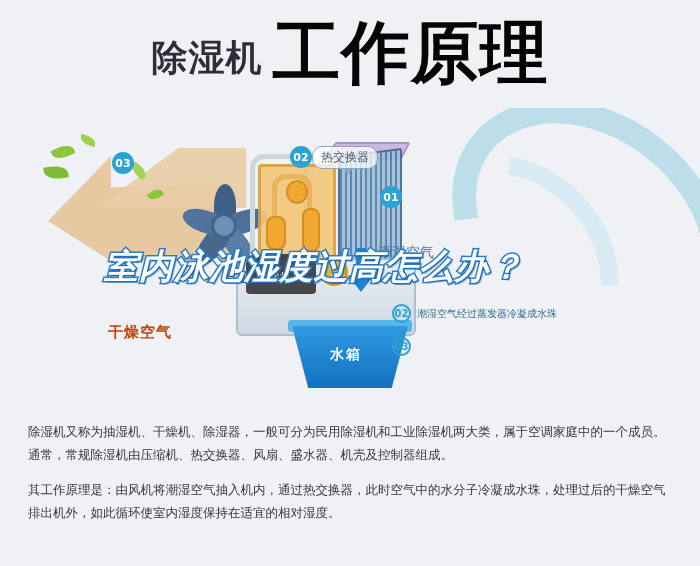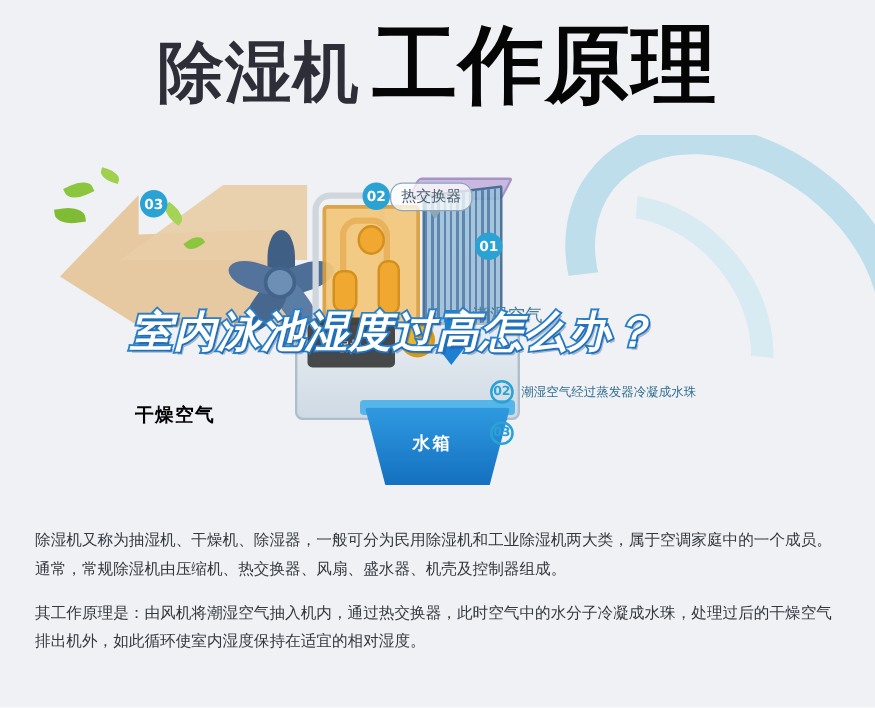--- a/index.html
+++ b/index.html
@@ -14,21 +14,21 @@
     background:#f0f1f5;
   }
 
   
   .title-bar{
     position:absolute; left:0; top:18px; width:700px; height:80px;
     display:flex; align-items:center; justify-content:center;
     letter-spacing:1px;
   }
   .title-a{
-    font-size:53px; font-weight:bold; color:#2e2e38;
+    font-size:36px; font-weight:bold; color:#2e2e38;
     font-family:"DejaVu Sans",sans-serif; line-height:1;
   }
   .title-b{
     font-size:68px; font-weight:bold; color:#050505;
     font-family:Liberation Mono, monospace; line-height:1; margin-left:10px;
   }
 
   
   .stage{
     position:absolute; left:0; top:108px; width:700px; height:290px;
@@ -60,21 +60,21 @@
     opacity:.95;
   }
   .dry-arrow2{
     position:absolute; left:96px; top:40px; width:150px; height:60px;
     background:#e8cda6;
     clip-path:polygon(0% 100%, 55% 0%, 100% 0%, 100% 100%);
     opacity:.9;
   }
   .dry-label{
     position:absolute; left:108px; top:215px;
-    font-size:15px; color:#000000; letter-spacing:1px;
+    font-size:15px; color:#c2410c; letter-spacing:1px;
     font-family:"DejaVu Sans",sans-serif; font-weight:bold;
   }
 
   
   .leaf{ position:absolute; background:#8cc63e; border-radius:0 70% 0 70%; }
   .leaf.l1{ left:52px; top:38px; width:22px; height:12px; transform:rotate(-25deg); }
   .leaf.l2{ left:80px; top:28px; width:16px; height:9px;  transform:rotate(18deg); background:#9fd14f;}
   .leaf.l3{ left:44px; top:58px; width:24px; height:13px; transform:rotate(-8deg); background:#7fbb34;}
   .leaf.l4{ left:130px; top:58px; width:18px; height:10px; transform:rotate(40deg); background:#a4d455;}
   .leaf.l5{ left:148px; top:82px; width:15px; height:9px;  transform:rotate(-35deg); background:#8cc63e;}

